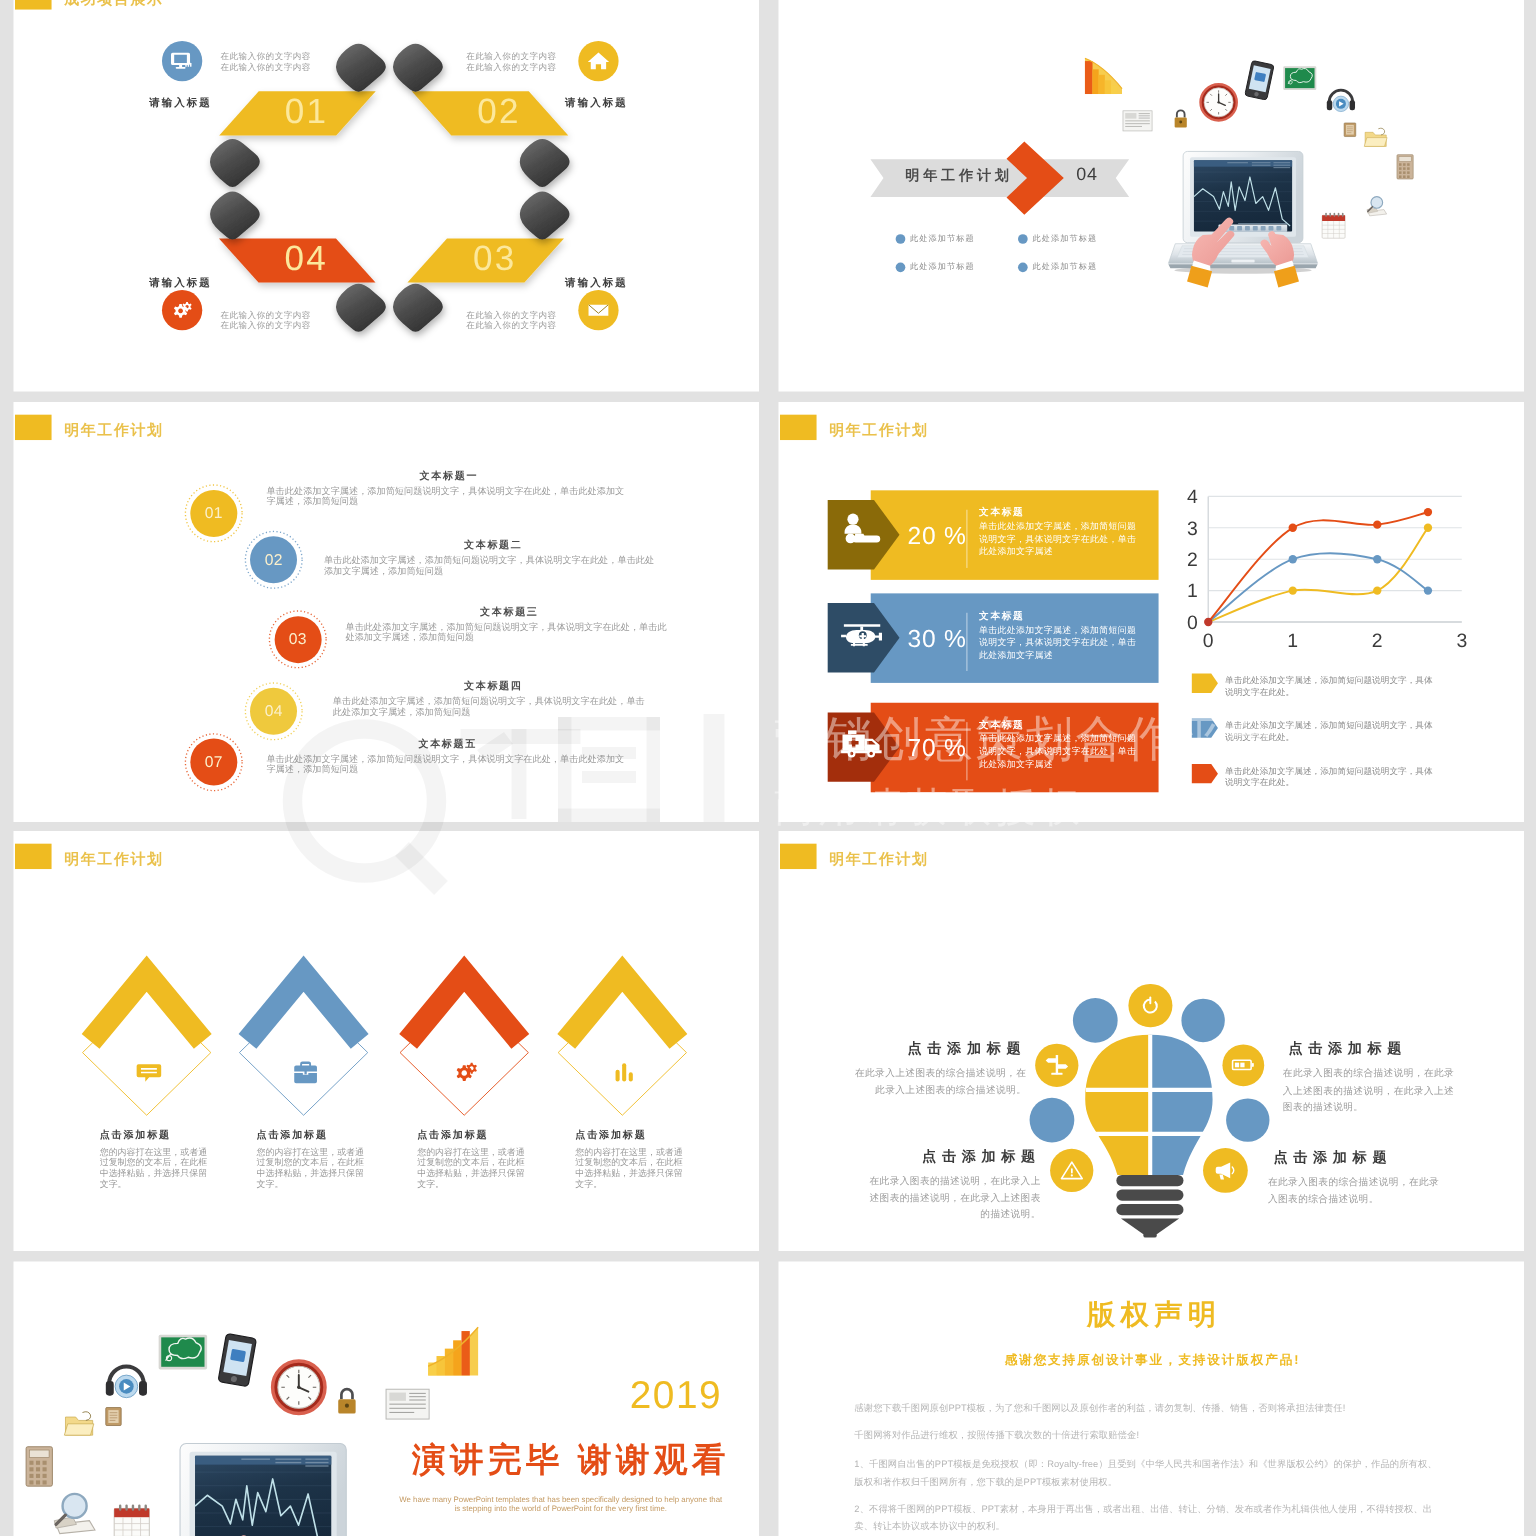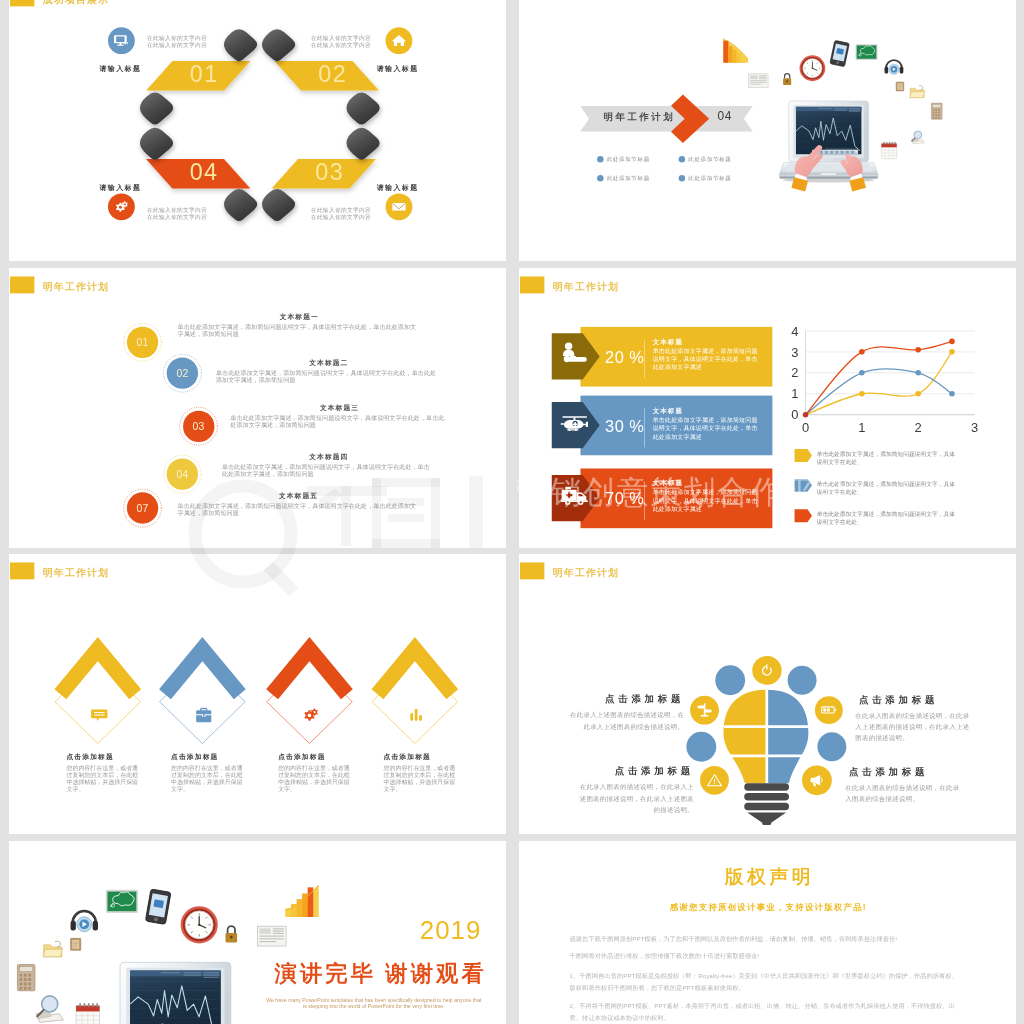--- a/index.html
+++ b/index.html
@@ -896,14 +896,15 @@
           <rect x="372" y="478" width="68" height="9"></rect>
           <rect x="372" y="478" width="9" height="70"></rect>
           <rect x="431" y="478" width="9" height="70"></rect>
           <rect x="372" y="539" width="68" height="9"></rect>
           <rect x="388" y="498" width="36" height="8"></rect>
           <rect x="388" y="514" width="36" height="8"></rect>
           <rect x="469" y="476" width="14" height="72"></rect>
         </g>
       </svg>
       <div class="wm-l1">营销创意策划合作平台</div>
+      <div class="wm-l2">商用请获取授权</div>
     </div>
 </div>
 
 </body></html>

